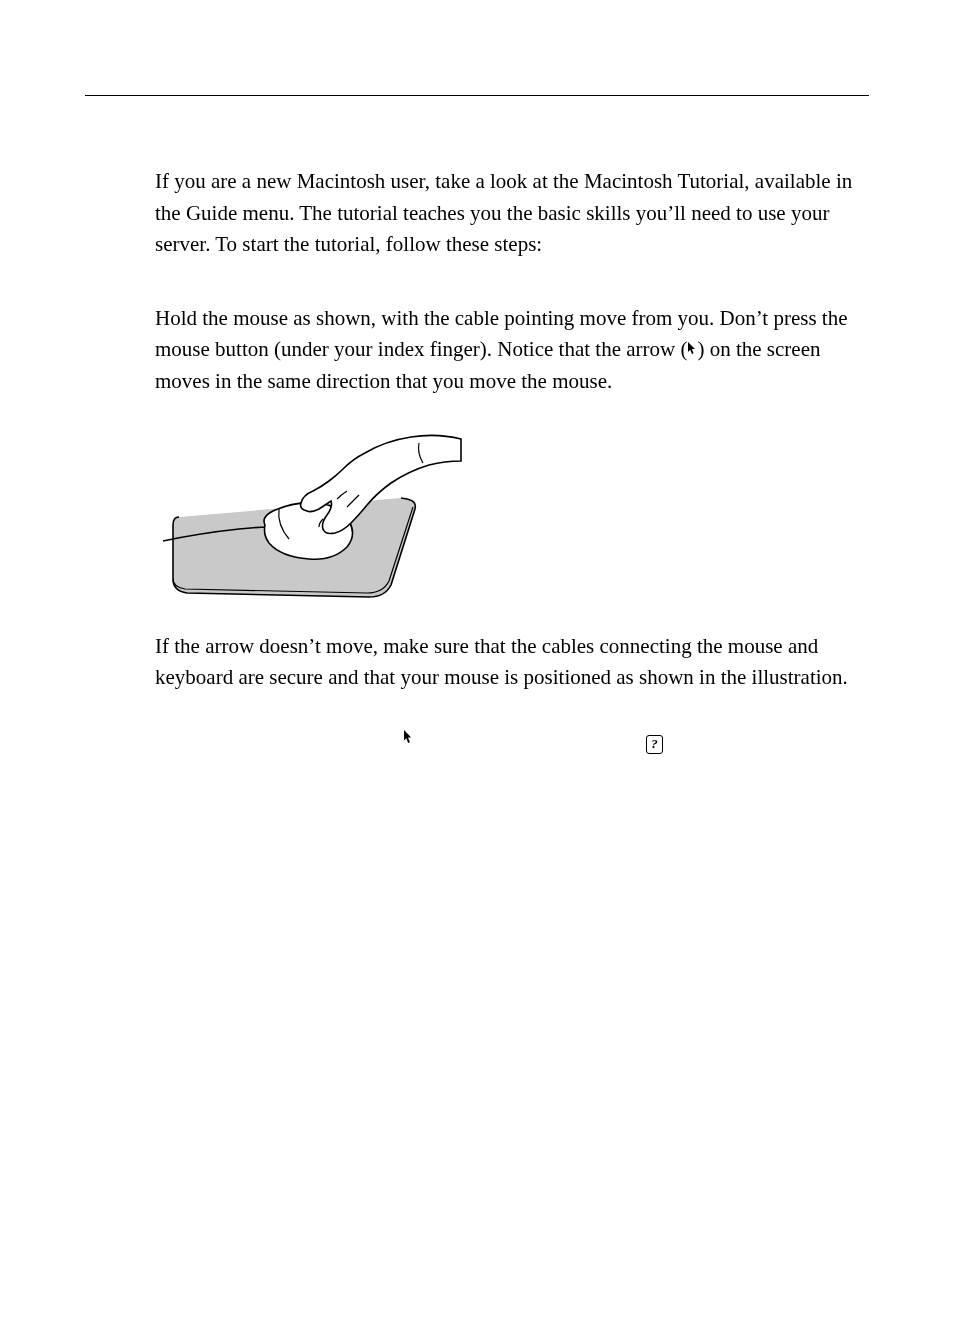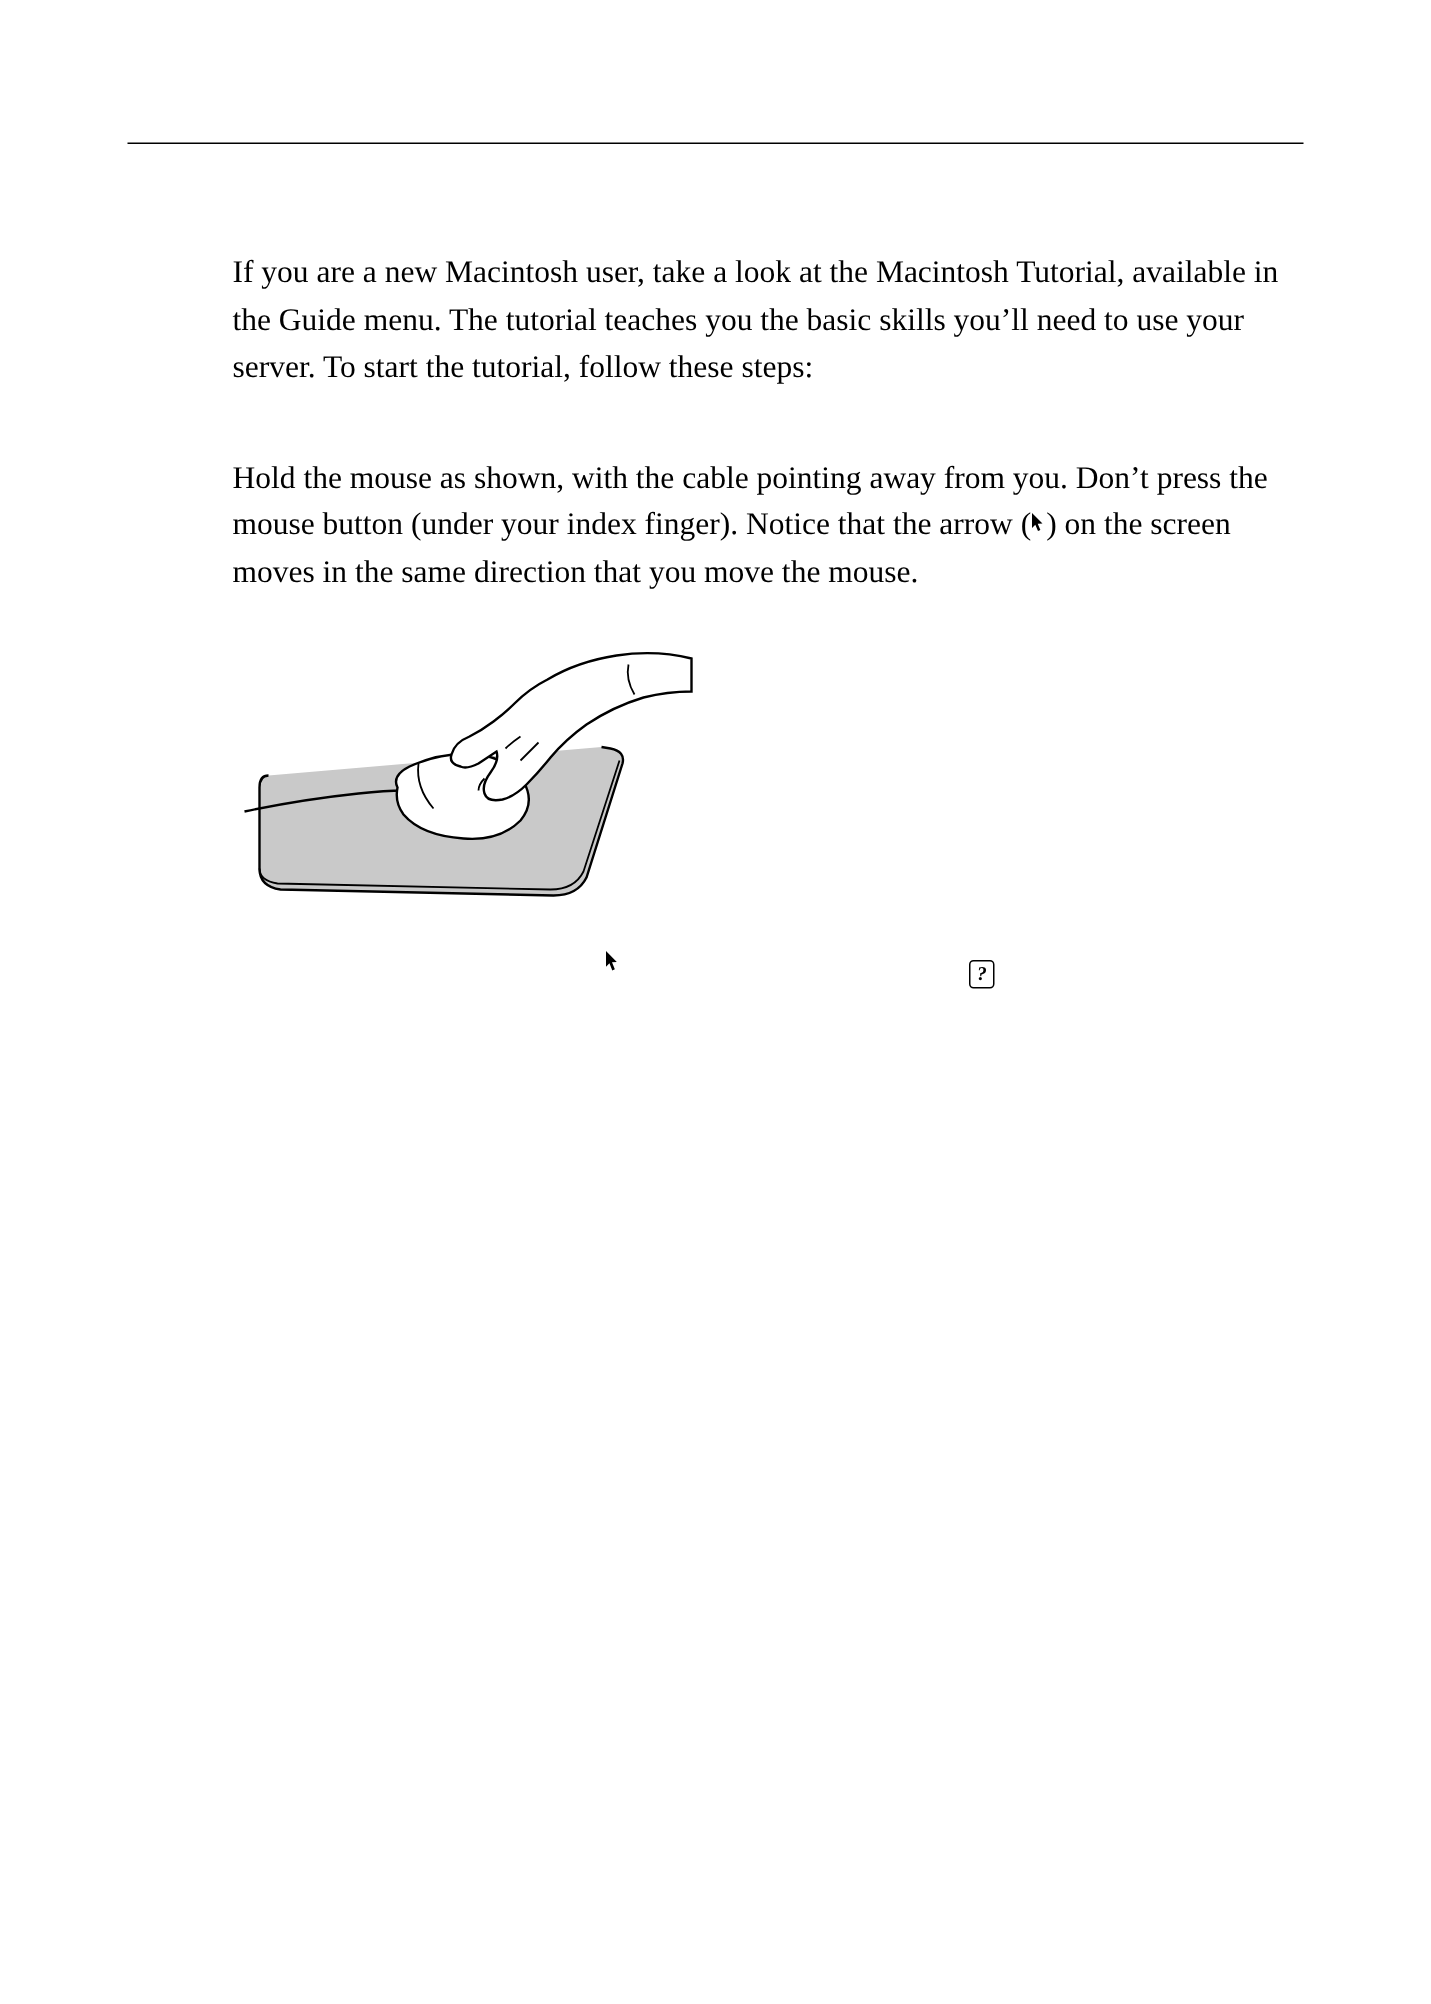--- a/index.html
+++ b/index.html
@@ -75,21 +75,21 @@
 <body>
 
 <div class="page">
   <hr class="rule">
 
   <div class="content">
 
     <p class="para">If you are a new Macintosh user, take a look at the Macintosh Tutorial, available in the Guide menu. The tutorial teaches you the basic skills you’ll need to use your server. To start the tutorial, follow these steps:</p>
 
     <p class="para step1">
-      <span>Hold the mouse as shown, with the cable pointing away from you. Don’t press the mouse button (under your index finger). Notice that the arrow (</span><span class="arrow-glyph">
+      <span>Hold the mouse as shown, with the cable pointing move from you. Don’t press the mouse button (under your index finger). Notice that the arrow (</span><span class="arrow-glyph">
         <svg width="10" height="13" viewBox="0 0 10 13">
           <path d="M1 0 L1 10 L3.2 7.8 L5 12 L6.6 11.3 L4.8 7.1 L8 7 Z" fill="#000"></path>
         </svg>
       </span><span>) on the screen moves in the same direction that you move the mouse.</span>
     </p>
 
     <div class="mouse-illustration">
       <svg width="305" height="170" viewBox="0 0 305 170">
 
         <path d="M18 88 Q12 88 12 96 L12 150 Q12 162 26 164 L208 168 Q224 168 230 156 L254 80 Q256 72 246 70 L240 69" fill="#c9c9c9" stroke="#000" stroke-width="1.6"></path>
@@ -104,20 +104,21 @@
         <path d="M300 10 Q276 4 250 8 Q224 12 204 24 Q192 30 182 40 Q176 46 168 52 Q160 58 152 62 Q142 66 140 74 Q138 80 146 82 Q150 84 158 80 Q164 76 170 72 Q172 78 166 86 Q160 94 162 100 Q164 106 174 104 Q182 102 190 94 Q198 86 206 76 Q216 64 230 54 Q248 42 268 36 Q284 32 300 32 Z" fill="#fff" stroke="#000" stroke-width="1.6"></path>
 
         <path d="M176 70 Q180 66 186 62" fill="none" stroke="#000" stroke-width="1.2"></path>
         <path d="M186 78 Q192 72 198 66" fill="none" stroke="#000" stroke-width="1.2"></path>
         <path d="M162 90 Q158 94 158 98" fill="none" stroke="#000" stroke-width="1.2"></path>
 
         <path d="M258 14 Q256 24 262 34" fill="none" stroke="#000" stroke-width="1.2"></path>
       </svg>
     </div>
 
+    <p class="para">If the arrow doesn’t move, make sure that the cables connecting the mouse and keyboard are secure and that your mouse is positioned as shown in the illustration.</p>
 
     <div class="icon-line">
       <span class="arrow-mid">
         <svg width="10" height="14" viewBox="0 0 10 14">
           <path d="M1 0 L1 10.5 L3.3 8.2 L5.2 13 L6.9 12.2 L5 7.5 L8.2 7.4 Z" fill="#000"></path>
         </svg>
       </span>
       <span class="help-icon">
         <span class="help-icon-box">?</span>
       </span>

